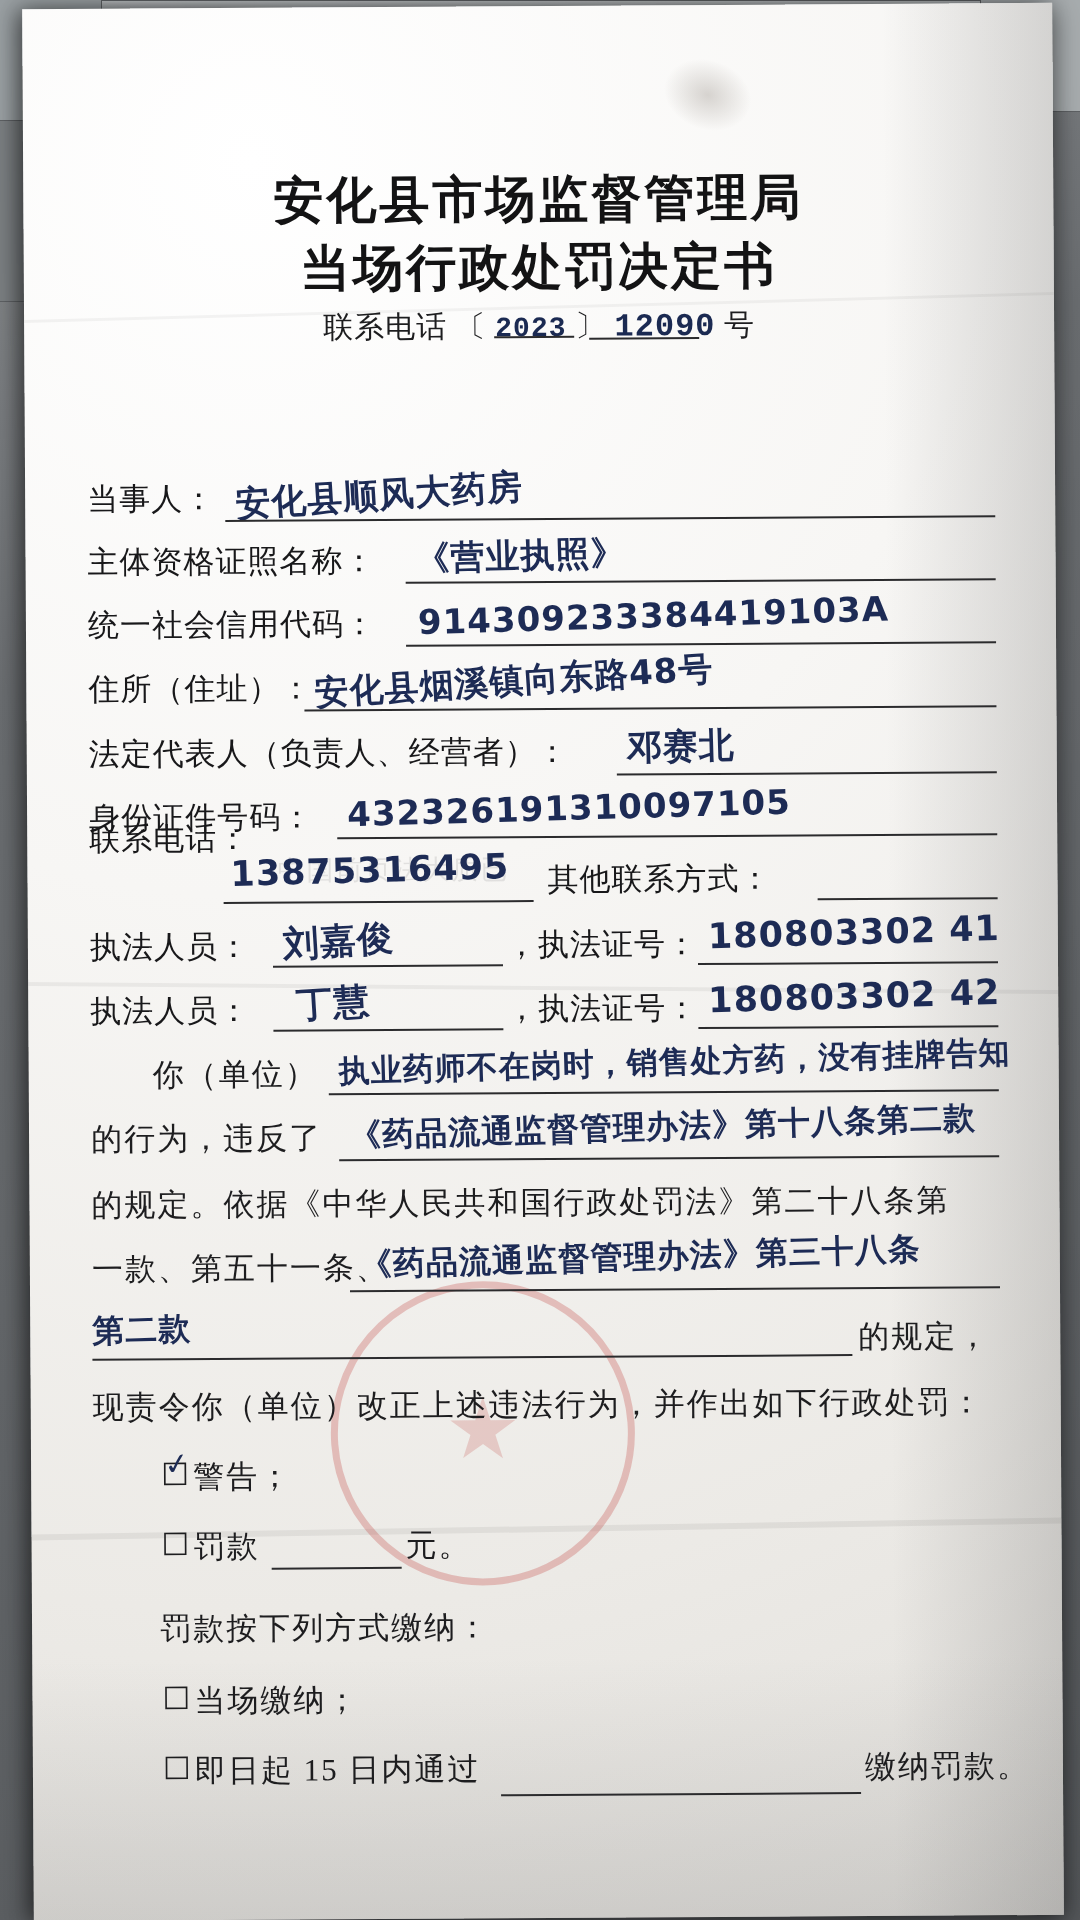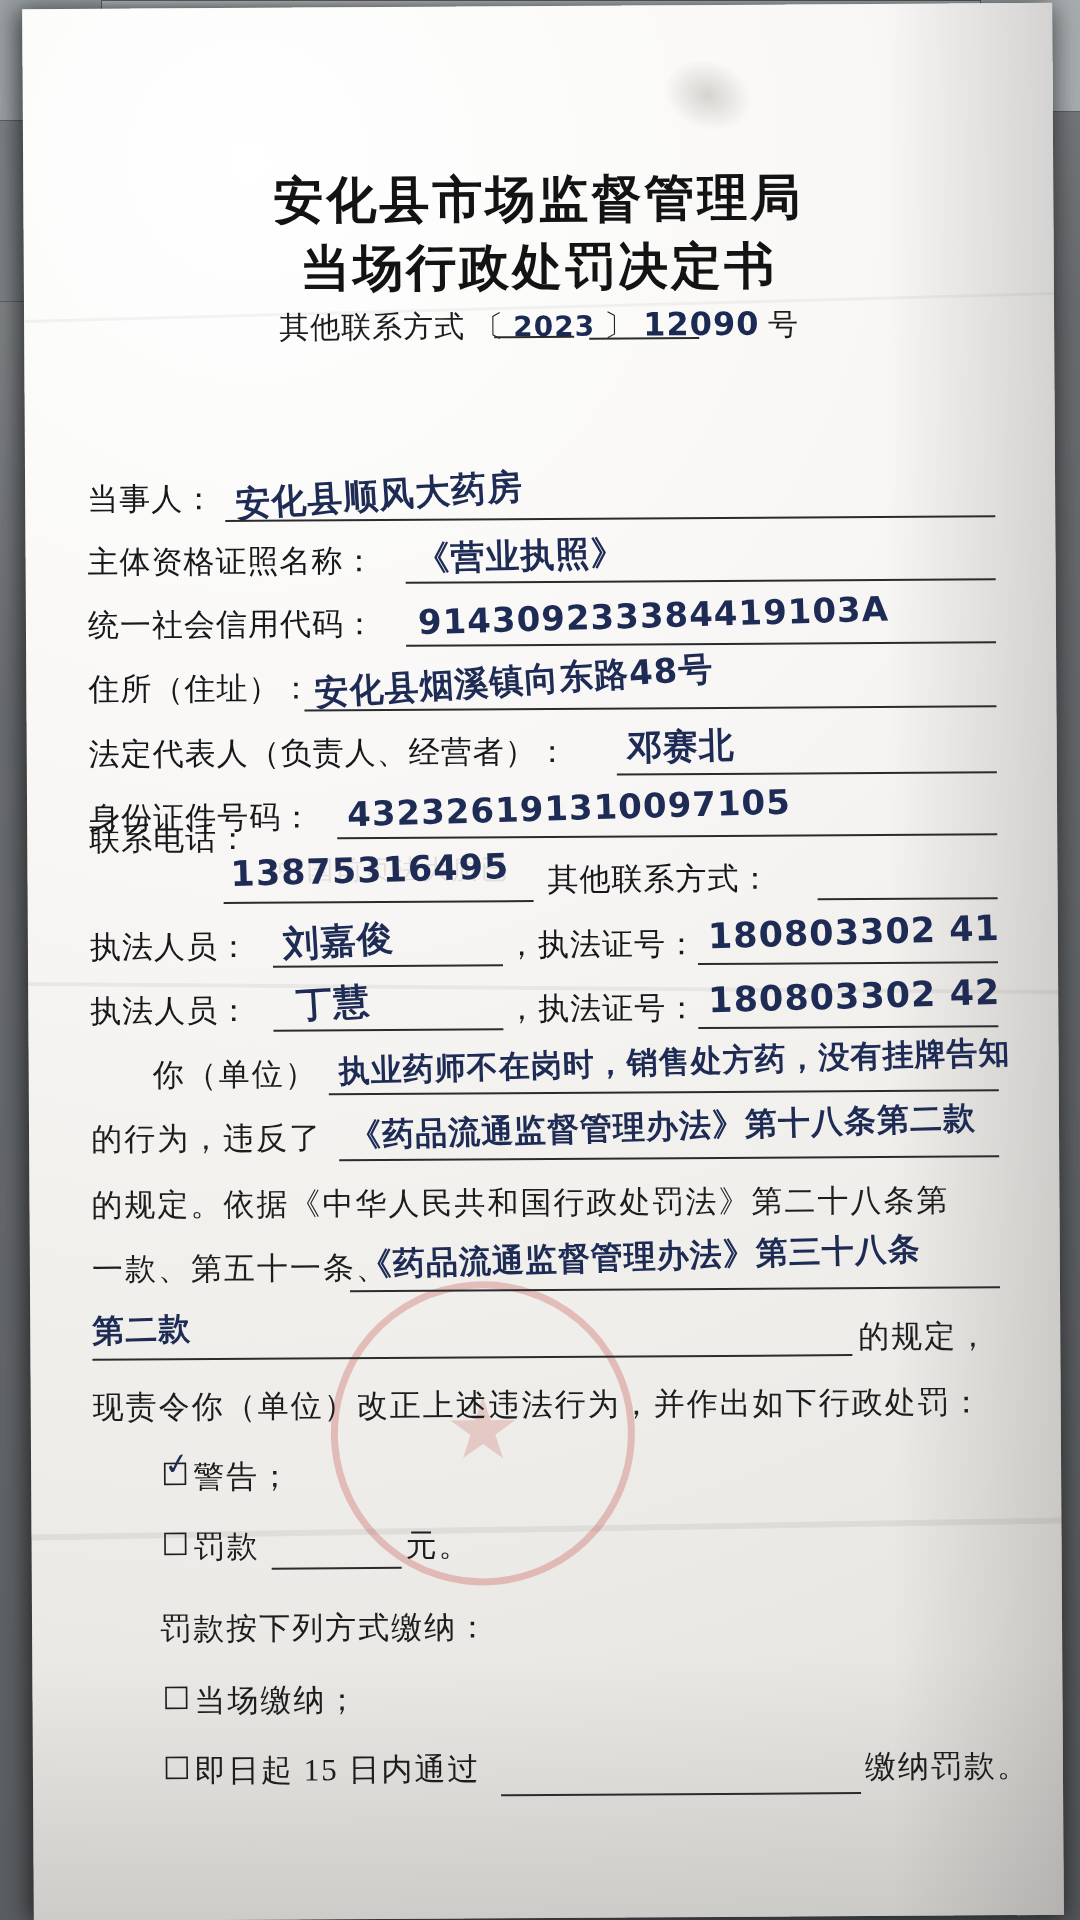--- a/index.html
+++ b/index.html
@@ -114,21 +114,21 @@
   .title1 { top: 160px; }
   .title2 { top: 228px; }
   .docno {
     position: absolute;
     width: 1030px;
     top: 300px;
     text-align: center;
     font-size: 30px;
     letter-spacing: 1px;
   }
-  .docno .hw { font-size: 30px; }
+  .docno .hw { font-size: 30px; font-family: Liberation Mono, monospace; }
 
   .line {
     position: absolute;
     font-size: 31px;
     letter-spacing: 1px;
     white-space: nowrap;
     color: #18181a;
   }
   .body-line {
     position: absolute;
@@ -196,21 +196,21 @@
     <div class="ghost" style="left:250px; top:845px;">中国前页法大质已</div>
     <div id="shade-right"></div>
     <div id="shade-bottom"></div>
 
     <div class="doc">
 
       <div class="title1">安化县市场监督管理局</div>
       <div class="title2">当场行政处罚决定书</div>
 
       <div class="docno">
-        <span>其他联系方式</span>
+        <span>联系电话</span>
         <span>〔</span>
         <span class="hw" style="font-size:28px;">2023</span>
         <span>〕</span>
         <span class="hw" style="font-size:32px;">12090</span>
         <span>号</span>
       </div>
       <div class="rule" style="left:470px; top:330px; width:80px;"></div>
       <div class="rule" style="left:565px; top:332px; width:110px;"></div>
 
       <div class="line" style="left:62px; top:470px;">当事人：</div>

